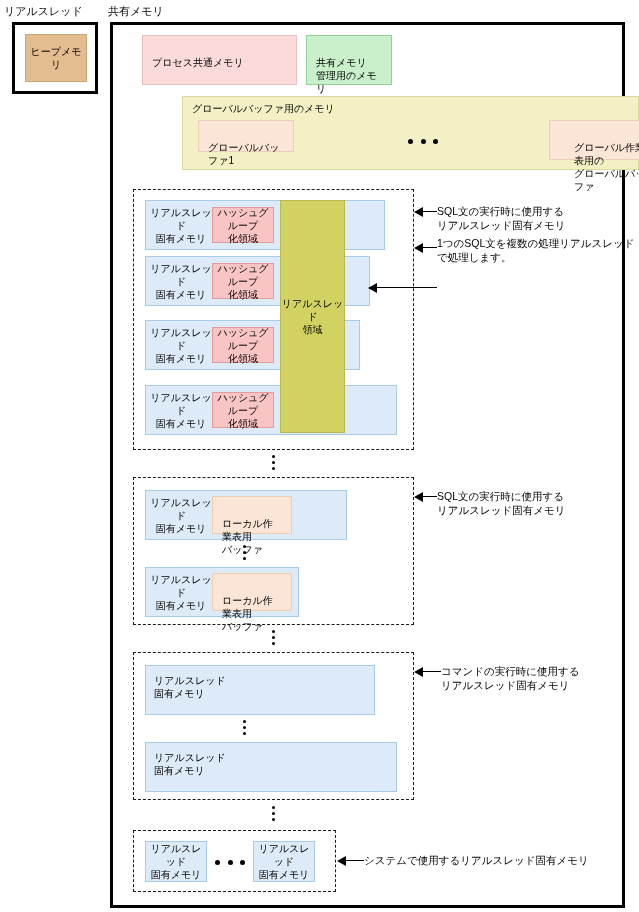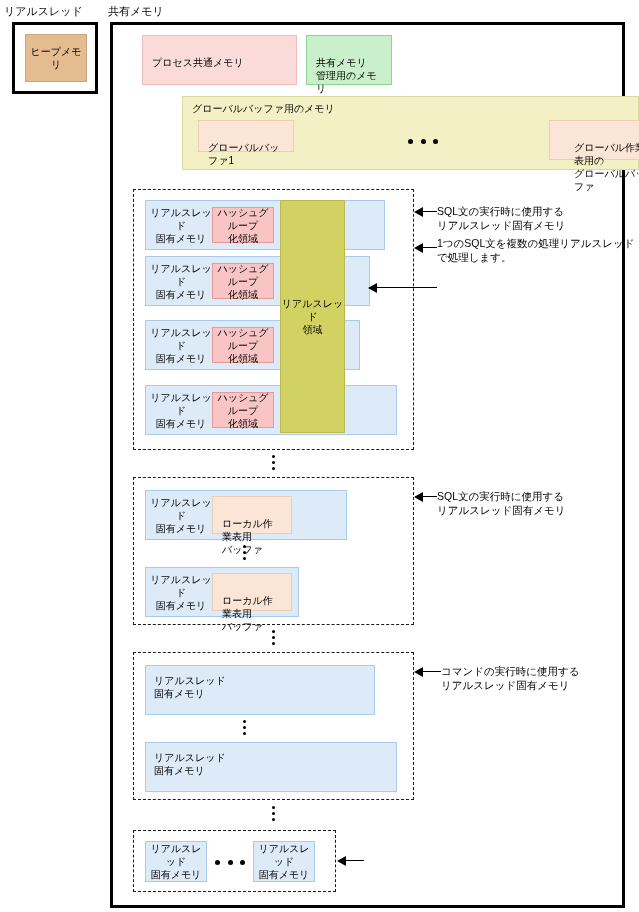--- a/index.html
+++ b/index.html
@@ -358,14 +358,15 @@
       <i></i>
   </div>
 
   <div class="abs blue-box blk centered" style="left:253px; top:841px; width:62px; height:41px;">
     <span class="blk-label">リアルスレッド
 固有メモリ</span>
   </div>
 
   <div class="abs arrowhead-left" style="left:337px; top:856px;"></div>
   <div class="abs leader" style="left:346px; top:860px; width:18px;"></div>
+  <div class="abs annot" style="left:364px; top:853px; width:270px;">システムで使用するリアルスレッド固有メモリ</div>
 
 </div>
 
 </body></html>

